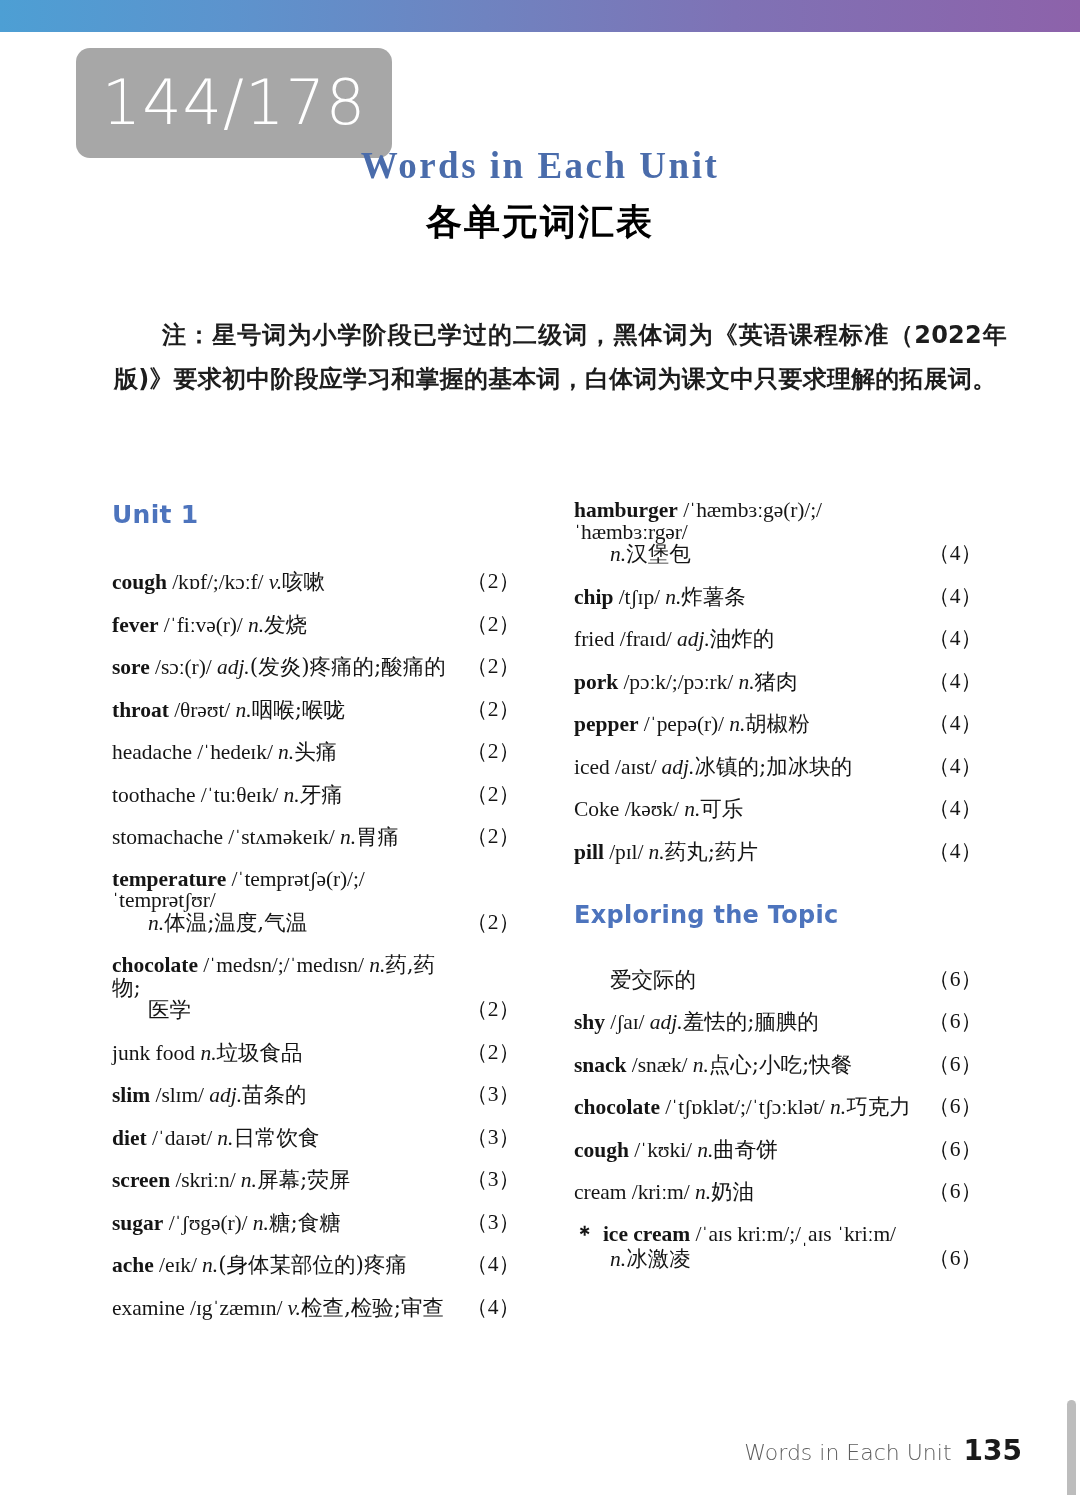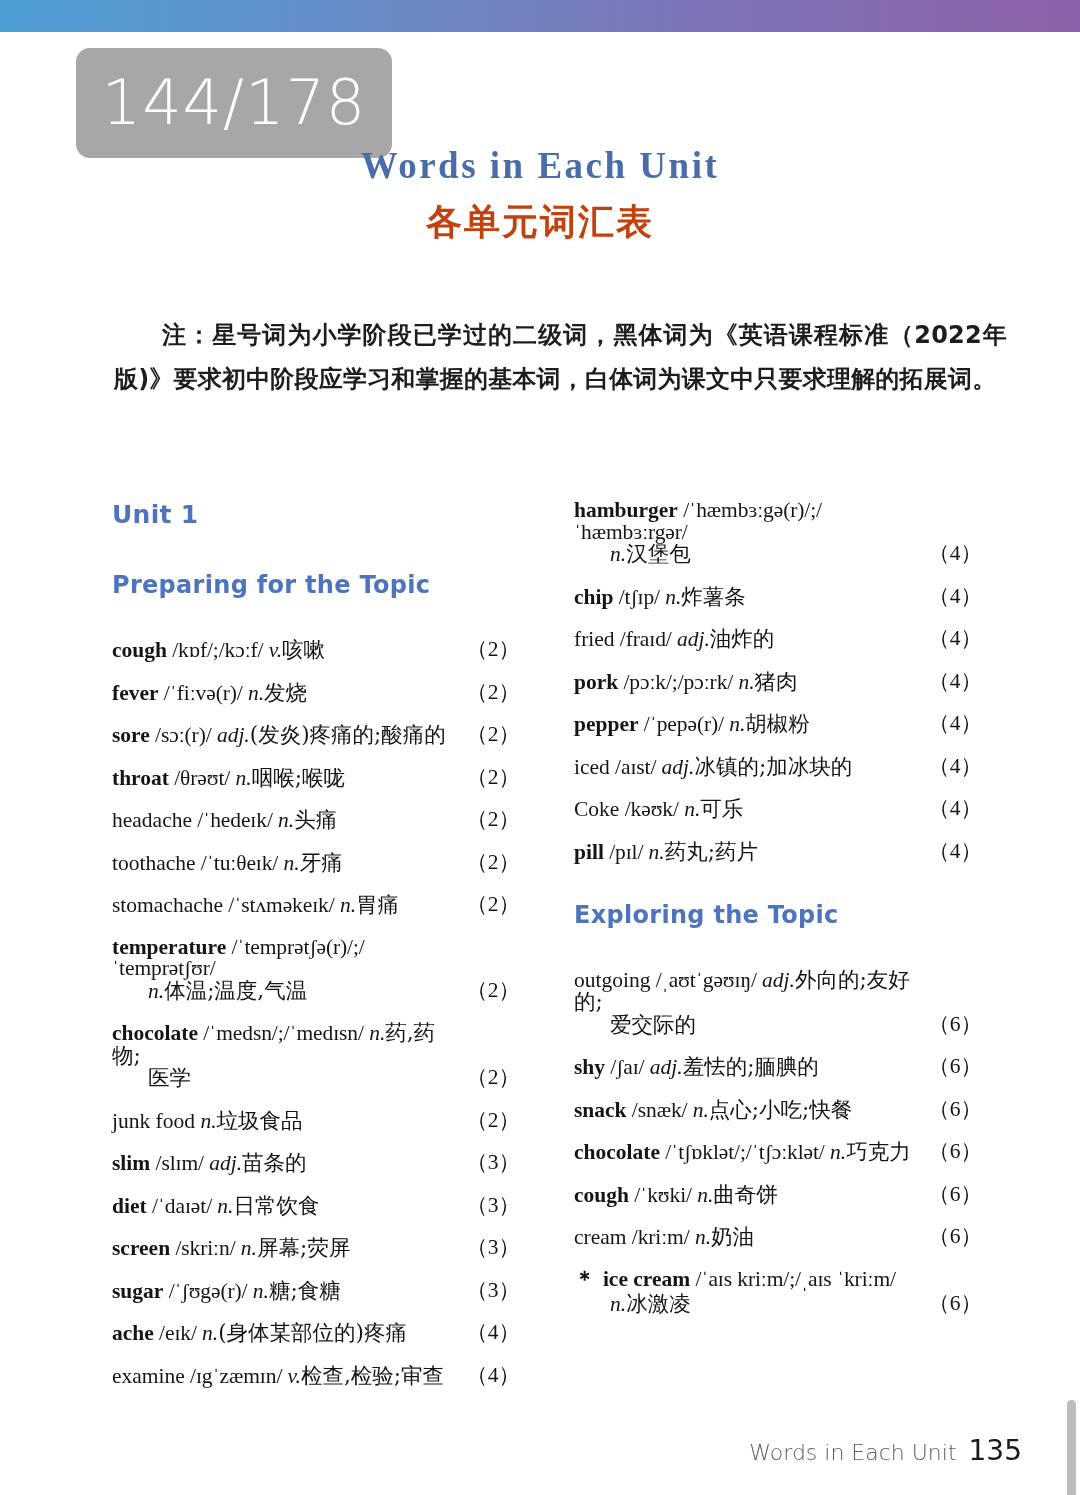--- a/index.html
+++ b/index.html
@@ -57,21 +57,21 @@
   }
   .title-en {
     color: #4a6cab;
     font-family: "Liberation Serif", "DejaVu Serif", serif;
     font-weight: bold;
     font-size: 37px;
     letter-spacing: 2.5px;
     line-height: 1.15;
   }
   .title-zh {
-    color: #c2410c;
+    color: #000000;
     font-family: "DejaVu Serif", "Liberation Serif", serif;
     font-weight: bold;
     font-size: 36px;
     letter-spacing: 2px;
     margin-top: 13px;
     line-height: 1.15;
   }
 
   
   .note {
@@ -170,21 +170,21 @@
     font-family: "DejaVu Sans", sans-serif;
   }
   .footer-label {
     font-size: 22px;
     color: #5d5d5d;
     font-weight: 300;
   }
   .footer-page {
     font-size: 28px;
     color: #1a1a1a;
-    font-weight: normal;
+    font-weight: bold;
   }
 
   
   .scrollbar-track {
     position: absolute;
     top: 32px;
     right: 0;
     width: 14px;
     height: 1463px;
     background: #ffffff;
@@ -212,21 +212,20 @@
   <div class="title-en">Words in Each Unit</div>
   <div class="title-zh">各单元词汇表</div>
 </div>
 
 <div class="note">注：星号词为小学阶段已学过的二级词，黑体词为《英语课程标准（2022年版)》要求初中阶段应学习和掌握的基本词，白体词为课文中只要求理解的拓展词。</div>
 
 <div class="columns">
 
   <div class="col col-left">
     <div class="unit-head">Unit 1</div>
-    <div class="section-head">Preparing for the Topic</div>
     <div id="left-entries">
         <div class="entry">
           <span class="line"><span class="w-bold">cough</span><span class="ipa"> /kɒf/;/kɔːf/ </span><span class="pos">v.</span><span class="zh">咳嗽</span><span class="ref">（2）</span></span>
         </div>
         <div class="entry">
           <span class="line"><span class="w-bold">fever</span><span class="ipa"> /ˈfiːvə(r)/ </span><span class="pos">n.</span><span class="zh">发烧</span><span class="ref">（2）</span></span>
         </div>
         <div class="entry">
           <span class="line"><span class="w-bold">sore</span><span class="ipa"> /sɔː(r)/ </span><span class="pos">adj.</span><span class="zh">(发炎)疼痛的;酸痛的</span><span class="ref">（2）</span></span>
         </div>
@@ -298,21 +297,20 @@
         <div class="entry">
           <span class="line"><span class="w-plain">Coke</span><span class="ipa"> /kəʊk/ </span><span class="pos">n.</span><span class="zh">可乐</span><span class="ref">（4）</span></span>
         </div>
         <div class="entry">
           <span class="line"><span class="w-bold">pill</span><span class="ipa"> /pɪl/ </span><span class="pos">n.</span><span class="zh">药丸;药片</span><span class="ref">（4）</span></span>
         </div>
       </div>
     <div class="section-head spaced-top">Exploring the Topic</div>
     <div id="right-entries-bottom">
         <div class="entry">
-          <span class="line"><span class="w-plain">outgoing</span><span class="ipa"> /ˌaʊtˈgəʊɪŋ/ </span><span class="pos">adj.</span><span class="zh">外向的;友好的;</span></span>
           <span class="line cont"><span class="zh">爱交际的</span><span class="ref">（6）</span></span>
         </div>
         <div class="entry">
           <span class="line"><span class="w-bold">shy</span><span class="ipa"> /ʃaɪ/ </span><span class="pos">adj.</span><span class="zh">羞怯的;腼腆的</span><span class="ref">（6）</span></span>
         </div>
         <div class="entry">
           <span class="line"><span class="w-bold">snack</span><span class="ipa"> /snæk/ </span><span class="pos">n.</span><span class="zh">点心;小吃;快餐</span><span class="ref">（6）</span></span>
         </div>
         <div class="entry">
           <span class="line"><span class="w-bold">chocolate</span><span class="ipa"> /ˈtʃɒklət/;/ˈtʃɔːklət/ </span><span class="pos">n.</span><span class="zh">巧克力</span><span class="ref">（6）</span></span>

